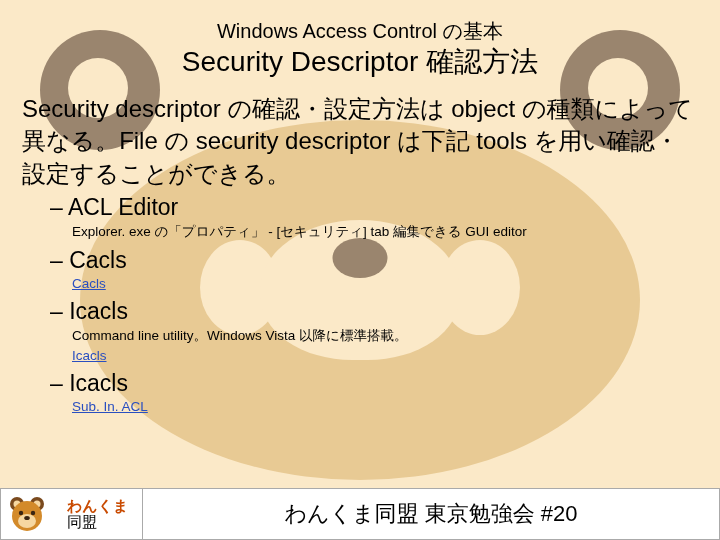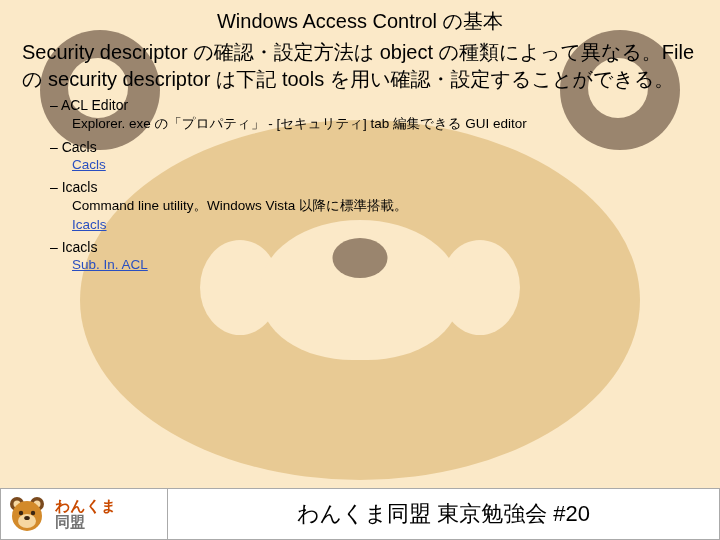--- a/index.html
+++ b/index.html
@@ -18,44 +18,44 @@
   .ear.l{left:40px;top:30px}
   .ear.r{right:40px;top:30px}
   .earin{position:absolute;width:60px;height:60px;border-radius:50%;background:#fbe9c8;top:28px;left:28px}
   .face{position:absolute;left:80px;right:80px;top:120px;bottom:60px;border-radius:50%;background:#d9b16a}
   .eye{position:absolute;width:80px;height:95px;border-radius:50%;background:#fbe9c8;top:120px}
   .eye.l{left:120px}
   .eye.r{right:120px}
   .mouth{position:absolute;left:50%;transform:translateX(-50%);bottom:120px;width:200px;height:140px;border-radius:50% 50% 46% 46%;background:#fbe9c8}
   .nose{position:absolute;left:50%;transform:translateX(-50%);top:18px;width:55px;height:40px;border-radius:50%;background:#4b3425}
 
-  .content{position:relative;z-index:1;padding:8px 22px 0 22px}
+  .content{position:relative;z-index:1;padding:18px 22px 0 22px}
   .supertitle{text-align:center;font-size:20px}
   .title{text-align:center;font-size:28px;margin-top:-2px}
-  .lead{font-size:20px;line-height:1.35;margin-top:4px}
+  .lead{font-size:24px;line-height:1.35;margin-top:12px}
   ul.tools{list-style:none;margin:4px 0 0 28px;padding:0}
   ul.tools>li{margin:4px 0 6px 0}
-  .tn{font-size:14px}
+  .tn{font-size:23px}
   .tn::before{content:"– ";}
   .desc{font-size:13.5px;margin:2px 0 0 22px;line-height:1.35}
   .lnk{color:#2a4fc0;text-decoration:underline;font-size:13.5px;margin-left:22px;display:inline-block;margin-top:1px}
 
   .footer{
     position:absolute;left:0;right:0;bottom:0;height:52px;
     display:flex;align-items:stretch;z-index:2
   }
   .badge{
-    width:168px;background:#fff;border:1px solid #aaa;
-    display:flex;align-items:center;gap:8px;padding:2px 6px;
+    width:143px;background:#fff;border:1px solid #aaa;
+    display:flex;align-items:center;gap:20px;padding:2px 6px;
     box-sizing:border-box
   }
   .badge svg{flex:0 0 40px;height:40px}
   .badge .bt{display:flex;flex-direction:column;line-height:1.05}
   .badge .l1{color:#c94a00;font-weight:bold;font-size:15px}
-  .badge .l2{color:#737373;font-weight:bold;font-size:15px}
+  .badge .l2{color:#000000;font-weight:normal;font-size:15px}
   .ftxt{
     flex:1;background:#fff;border:1px solid #aaa;border-left:none;
     display:flex;align-items:center;justify-content:center;
     font-size:22px
   }
 </style>
 </head>
 <body>
 
 <div class="bg">
@@ -69,20 +69,21 @@
     <div class="eye l"></div>
       <div class="eye r"></div>
     <div class="mouth">
         <div class="nose"></div>
       </div>
   </div>
 </div>
 
 <div class="content">
   <div class="supertitle">Windows Access Control の基本</div>
+  <div class="title">Security Descriptor 確認方法</div>
   <div class="lead">Security descriptor の確認・設定方法は object の種類によって異なる。File の security descriptor は下記 tools を用い確認・設定することができる。</div>
 
   <ul class="tools">
     <li>
       <div class="tn">ACL Editor</div>
       <div class="desc">Explorer. exe の「プロパティ」 - [セキュリティ] tab 編集できる GUI editor</div>
     </li>
     <li>
       <div class="tn">Cacls</div>
       <a class="lnk" href="#">Cacls</a>

